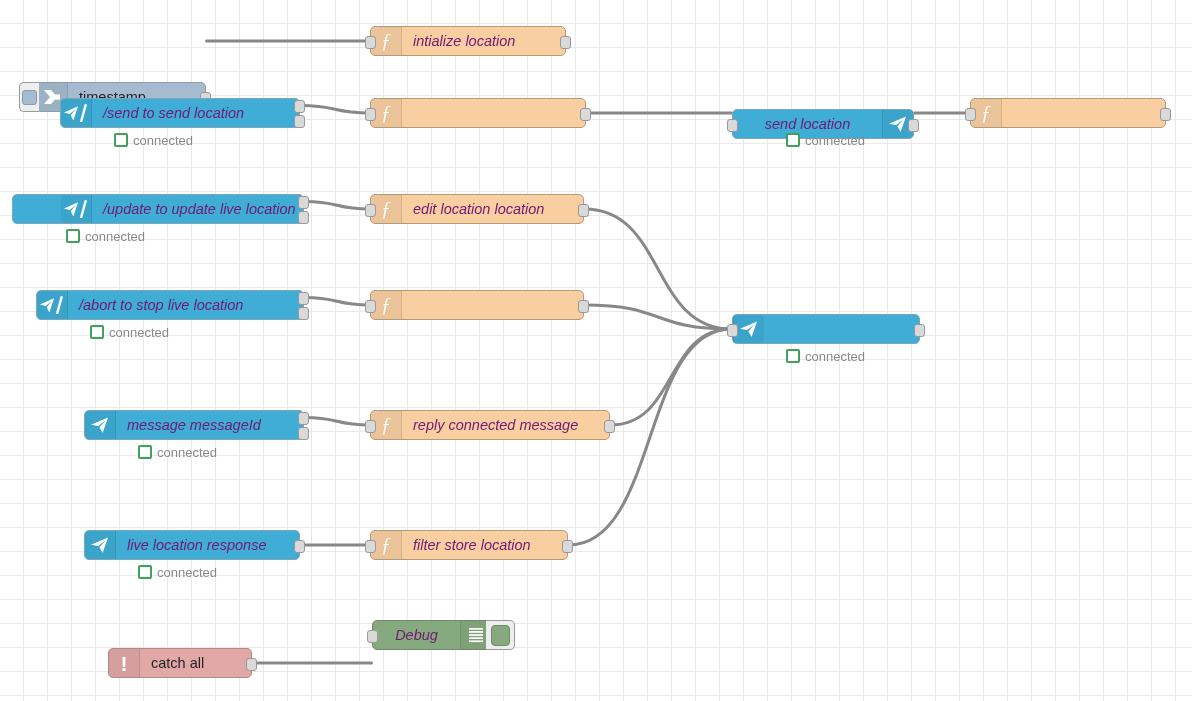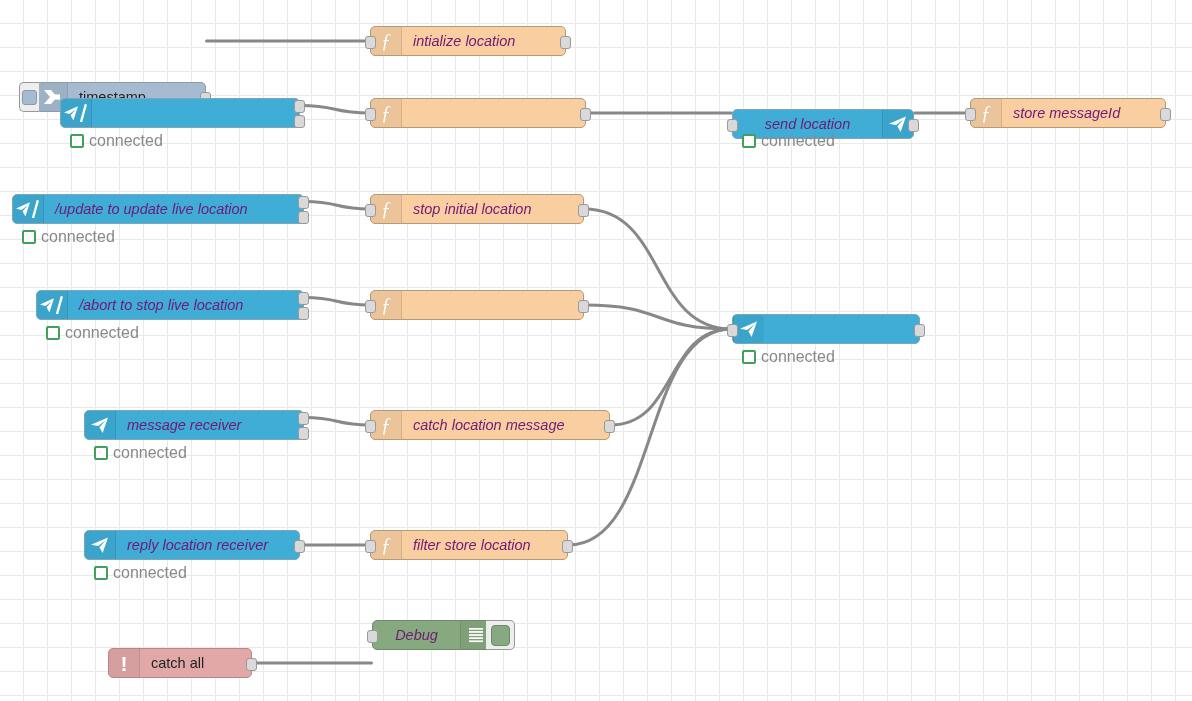--- a/index.html
+++ b/index.html
@@ -104,22 +104,23 @@
   }
   .debug-btn i{
     display:block;width:17px;height:19px;
     background:#87a980;border:1px solid #6e8a68;border-radius:4px;
   }
 
   
   .status{
     position:absolute;
     display:flex;align-items:center;
-    font-size:16px;color:#888;
+    font-size:13px;color:#888;
     white-space:nowrap;
+    margin-left:44px;
   }
   .status .dot{
     width:10px;height:10px;
     border:2px solid #3fa15a;
     background:#ffffff;
     border-radius:2px;
     margin-right:5px;
     display:inline-block;
   }
   .status .txt{line-height:1;}
@@ -182,20 +183,21 @@
         <div class="port in" style="top: 8.5px;"></div>
         <div class="port out" style="top: 8.5px;"></div>
       </div>
       <div class="node n-telegram telegram" style="left: 60px; top: 98px; width: 240px;">
         <div class="icon-box">
           <svg class="plane" width="26" height="18" viewBox="0 0 26 18">
             <path d="M1 8.6 L15 2.2 L10.4 16.6 L7.6 11.3 L12.6 5.4 L6.4 9.9 Z" fill="#ffffff"></path>
             <path d="M22.6 1.2 L18.2 17.2" stroke="#ffffff" stroke-width="2.4" stroke-linecap="round"></path>
           </svg>
         </div>
+        <div class="label">/send to send location</div>
         <div class="port out" style="top: 1px;"></div>
         <div class="port out" style="top: 16px;"></div>
       </div>
       <div class="status" style="left: 70px; top: 133px;">
         <span class="dot"></span>
         <span class="txt">connected</span>
       </div>
       <div class="node n-function function" style="left: 370px; top: 98px; width: 216px;">
         <div class="icon-box">
           <span class="fglyph">ƒ</span>
@@ -214,44 +216,43 @@
         <div class="port out" style="top: 8.5px;"></div>
       </div>
       <div class="status" style="left: 742px; top: 133px;">
         <span class="dot"></span>
         <span class="txt">connected</span>
       </div>
       <div class="node n-function function" style="left: 970px; top: 98px; width: 196px;">
         <div class="icon-box">
           <span class="fglyph">ƒ</span>
         </div>
-        <div class="label">store messageId</div>
-        <div class="port in" style="top: 8.5px;"></div>
-        <div class="port out" style="top: 8.5px;"></div>
-      </div>
-      <div class="node n-telegram telegram" style="left: 12px; top: 194px; width: 292px;">
+        <div class="port in" style="top: 8.5px;"></div>
+        <div class="port out" style="top: 8.5px;"></div>
+      </div>
+      <div class="node n-telegram telegram" style="left: 12px; top: 194px; width: 292px; padding-left: 48px;">
         <div class="icon-box">
           <svg class="plane" width="26" height="18" viewBox="0 0 26 18">
             <path d="M1 8.6 L15 2.2 L10.4 16.6 L7.6 11.3 L12.6 5.4 L6.4 9.9 Z" fill="#ffffff"></path>
             <path d="M22.6 1.2 L18.2 17.2" stroke="#ffffff" stroke-width="2.4" stroke-linecap="round"></path>
           </svg>
         </div>
         <div class="label">/update to update live location</div>
         <div class="port out" style="top: 1px;"></div>
         <div class="port out" style="top: 16px;"></div>
       </div>
       <div class="status" style="left: 22px; top: 229px;">
         <span class="dot"></span>
         <span class="txt">connected</span>
       </div>
       <div class="node n-function function" style="left: 370px; top: 194px; width: 214px;">
         <div class="icon-box">
           <span class="fglyph">ƒ</span>
         </div>
-        <div class="label">stop initial location</div>
+        <div class="label">edit location location</div>
         <div class="port in" style="top: 8.5px;"></div>
         <div class="port out" style="top: 8.5px;"></div>
       </div>
       <div class="node n-telegram telegram" style="left: 36px; top: 290px; width: 268px;">
         <div class="icon-box">
           <svg class="plane" width="26" height="18" viewBox="0 0 26 18">
             <path d="M1 8.6 L15 2.2 L10.4 16.6 L7.6 11.3 L12.6 5.4 L6.4 9.9 Z" fill="#ffffff"></path>
             <path d="M22.6 1.2 L18.2 17.2" stroke="#ffffff" stroke-width="2.4" stroke-linecap="round"></path>
           </svg>
         </div>
@@ -282,43 +283,43 @@
       <div class="status" style="left: 742px; top: 349px;">
         <span class="dot"></span>
         <span class="txt">connected</span>
       </div>
       <div class="node n-telegram telegram" style="left: 84px; top: 410px; width: 220px;">
         <div class="icon-box">
           <svg class="plane" width="21" height="18" viewBox="0 0 21 18">
             <path d="M1 8.8 L18 1.6 L12.6 17 L9.4 11.2 L15.4 4.6 L8.1 9.9 Z" fill="#ffffff"></path>
           </svg>
         </div>
-        <div class="label">message receiver</div>
+        <div class="label">message messageId</div>
         <div class="port out" style="top: 1px;"></div>
         <div class="port out" style="top: 16px;"></div>
       </div>
       <div class="status" style="left: 94px; top: 445px;">
         <span class="dot"></span>
         <span class="txt">connected</span>
       </div>
       <div class="node n-function function" style="left: 370px; top: 410px; width: 240px;">
         <div class="icon-box">
           <span class="fglyph">ƒ</span>
         </div>
-        <div class="label">catch location message</div>
+        <div class="label">reply connected message</div>
         <div class="port in" style="top: 8.5px;"></div>
         <div class="port out" style="top: 8.5px;"></div>
       </div>
       <div class="node n-telegram telegram" style="left: 84px; top: 530px; width: 216px;">
         <div class="icon-box">
           <svg class="plane" width="21" height="18" viewBox="0 0 21 18">
             <path d="M1 8.8 L18 1.6 L12.6 17 L9.4 11.2 L15.4 4.6 L8.1 9.9 Z" fill="#ffffff"></path>
           </svg>
         </div>
-        <div class="label">reply location receiver</div>
+        <div class="label">live location response</div>
         <div class="port out" style="top: 8.5px;"></div>
       </div>
       <div class="status" style="left: 94px; top: 565px;">
         <span class="dot"></span>
         <span class="txt">connected</span>
       </div>
       <div class="node n-function function" style="left: 370px; top: 530px; width: 198px;">
         <div class="icon-box">
           <span class="fglyph">ƒ</span>
         </div>

